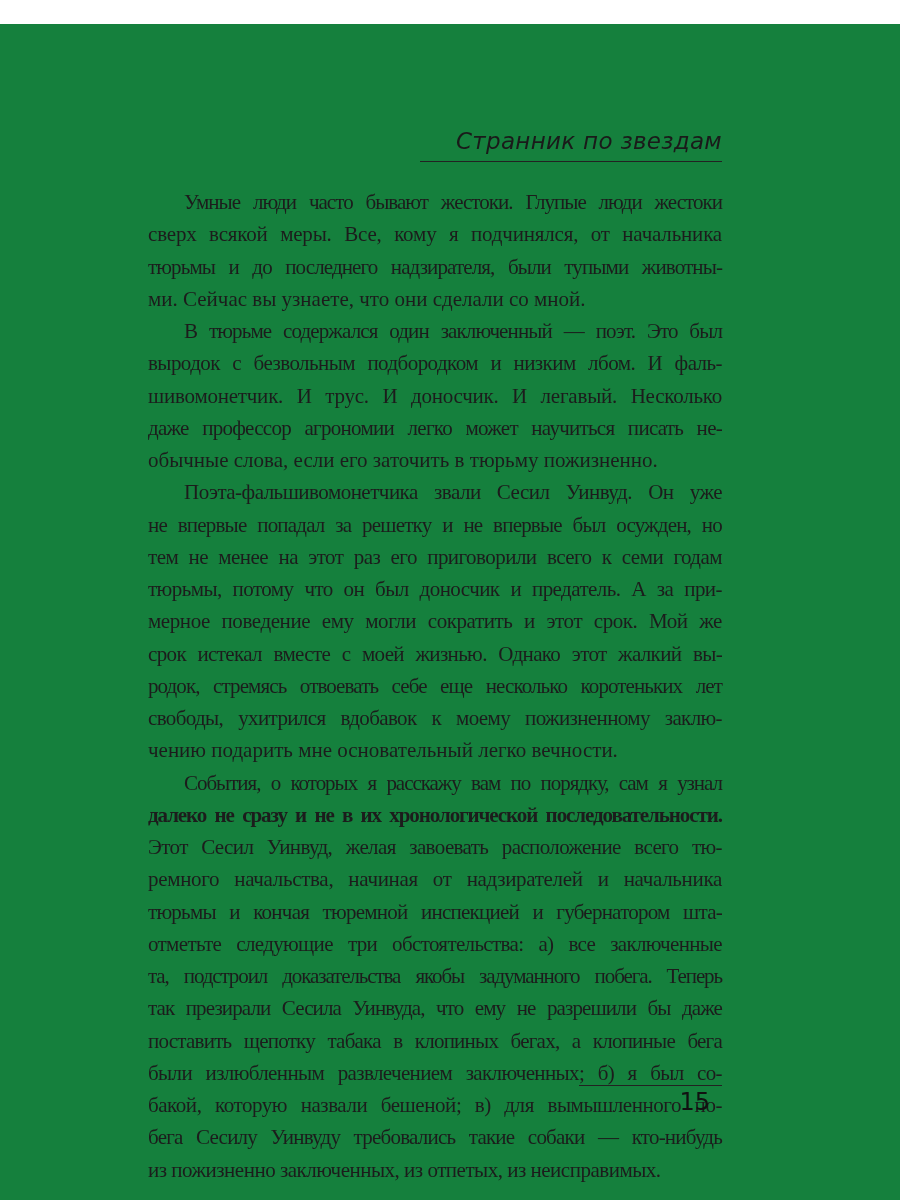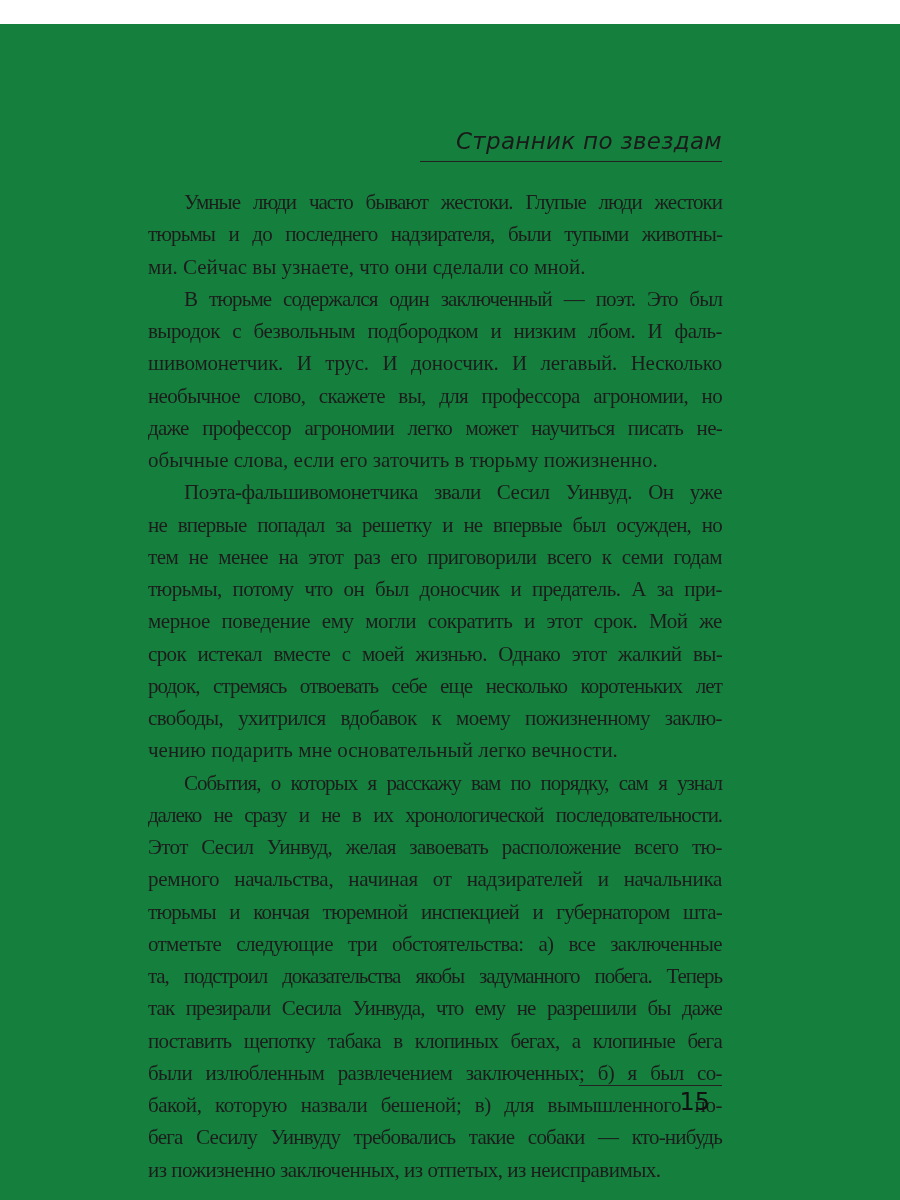--- a/index.html
+++ b/index.html
@@ -29,45 +29,45 @@
 </head>
 <body>
 
 <div class="page">
   <div class="running-head">Странник по звездам</div>
   <div class="head-rule"></div>
 
   <div class="body-text" id="body-text">
       <div>
         <span class="line indent" style="letter-spacing: -0.978px;">Умные люди часто бывают жестоки. Глупые люди жестоки</span>
+        <span class="line" style="letter-spacing: -0.183px;">сверх всякой меры. Все, кому я подчинялся, от начальника</span>
         <span class="line" style="letter-spacing: -0.883px;">тюрьмы и до последнего надзирателя, были тупыми животны-</span>
         <span class="line last">ми. Сейчас вы узнаете, что они сделали со мной.</span>
       </div>
       <div>
         <span class="line indent" style="letter-spacing: -0.88px;">В тюрьме содержался один заключенный — поэт. Это был</span>
         <span class="line" style="letter-spacing: -0.552px;">выродок с безвольным подбородком и низким лбом. И фаль-</span>
         <span class="line" style="letter-spacing: -0.225px;">шивомонетчик. И трус. И доносчик. И легавый. Несколько</span>
-        <span class="line" style="letter-spacing: -0.651px;">необычное слово, скажете вы, для профессора агрономии, но</span>
         <span class="line" style="letter-spacing: -0.724px;">даже профессор агрономии легко может научиться писать не-</span>
         <span class="line last">обычные слова, если его заточить в тюрьму пожизненно.</span>
       </div>
       <div>
         <span class="line indent" style="letter-spacing: -0.517px;">Поэта-фальшивомонетчика звали Сесил Уинвуд. Он уже</span>
         <span class="line" style="letter-spacing: -0.806px;">не впервые попадал за решетку и не впервые был осужден, но</span>
         <span class="line" style="letter-spacing: -0.541px;">тем не менее на этот раз его приговорили всего к семи годам</span>
         <span class="line" style="letter-spacing: -0.555px;">тюрьмы, потому что он был доносчик и предатель. А за при-</span>
         <span class="line" style="letter-spacing: -0.42px;">мерное поведение ему могли сократить и этот срок. Мой же</span>
         <span class="line" style="letter-spacing: -0.643px;">срок истекал вместе с моей жизнью. Однако этот жалкий вы-</span>
         <span class="line" style="letter-spacing: -0.905px;">родок, стремясь отвоевать себе еще несколько коротеньких лет</span>
         <span class="line" style="letter-spacing: -0.624px;">свободы, ухитрился вдобавок к моему пожизненному заклю-</span>
         <span class="line last">чению подарить мне основательный легко вечности.</span>
       </div>
       <div>
         <span class="line indent" style="letter-spacing: -1.032px;">События, о которых я расскажу вам по порядку, сам я узнал</span>
-        <span class="line" style="letter-spacing: -1.072px;">далеко не сразу и не в их хронологической последовательности.</span>
+        <span class="line" style="letter-spacing: -1.072px; font-weight: bold;">далеко не сразу и не в их хронологической последовательности.</span>
         <span class="line" style="letter-spacing: -0.62px;">Этот Сесил Уинвуд, желая завоевать расположение всего тю-</span>
         <span class="line" style="letter-spacing: -0.316px;">ремного начальства, начиная от надзирателей и начальника</span>
         <span class="line" style="letter-spacing: -0.759px;">тюрьмы и кончая тюремной инспекцией и губернатором шта-</span>
         <span class="line" style="letter-spacing: -0.65px;">отметьте следующие три обстоятельства: а) все заключенные</span>
         <span class="line" style="letter-spacing: -1.1px;">та, подстроил доказательства якобы задуманного побега. Теперь</span>
         <span class="line" style="letter-spacing: -0.885px;">так презирали Сесила Уинвуда, что ему не разрешили бы даже</span>
         <span class="line" style="letter-spacing: -0.76px;">поставить щепотку табака в клопиных бегах, а клопиные бега</span>
         <span class="line" style="letter-spacing: -0.626px;">были излюбленным развлечением заключенных; б) я был со-</span>
         <span class="line" style="letter-spacing: -0.443px;">бакой, которую назвали бешеной; в) для вымышленного по-</span>
         <span class="line" style="letter-spacing: -0.779px;">бега Сесилу Уинвуду требовались такие собаки — кто-нибудь</span>

